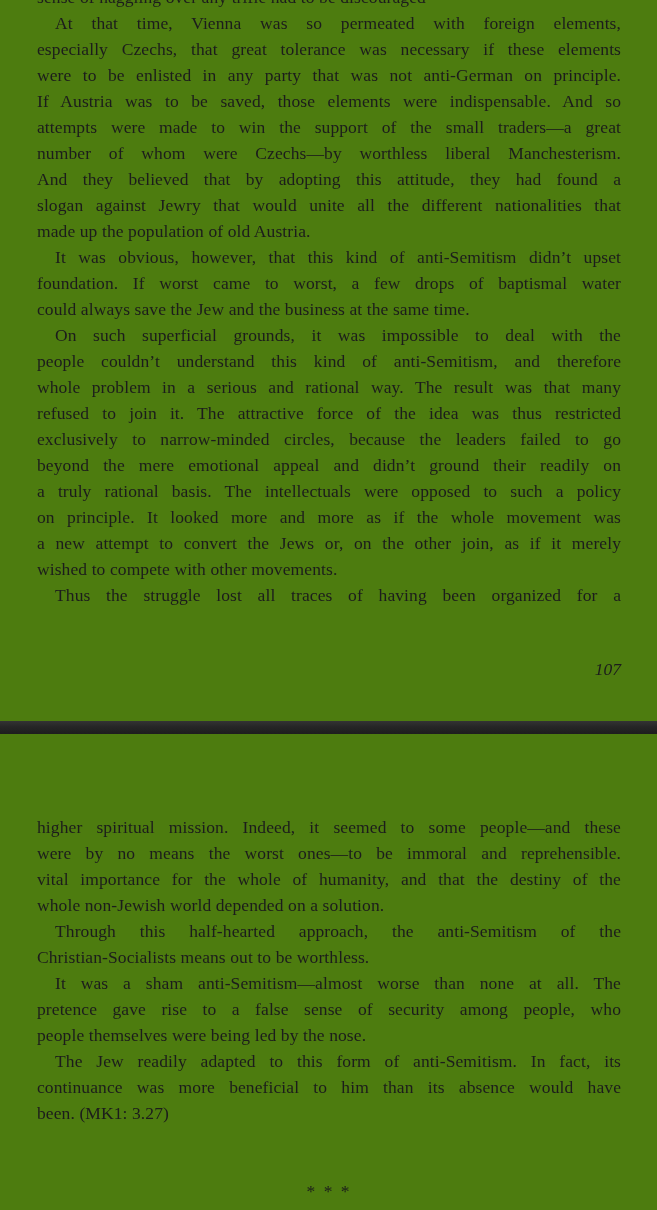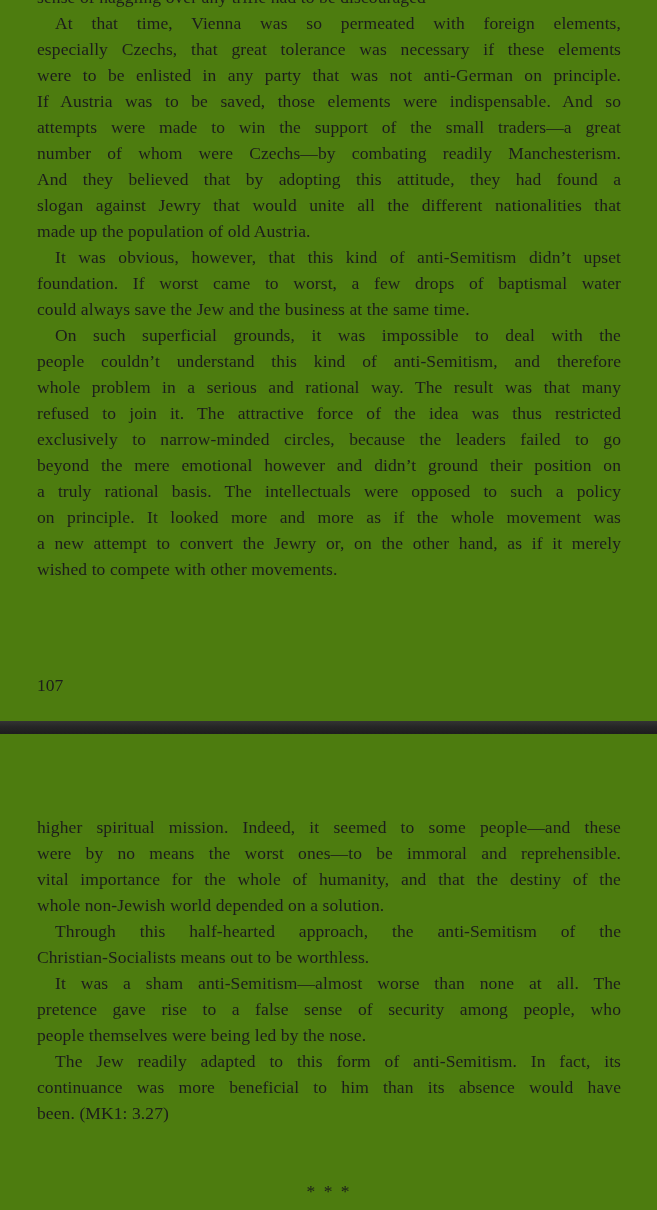--- a/index.html
+++ b/index.html
@@ -28,26 +28,27 @@
     text-align-last: justify;
     white-space: normal;
   }
   .line.end {
     text-align: left;
     text-align-last: left;
   }
   .line.indent { text-indent: 18px; }
   .page-number {
     position: absolute;
-    top: 672px;
+    top: 656px;
     left: 37px;
     width: 584px;
-    text-align: left;
+    text-align: right;
     font-size: 17.5px;
     line-height: 26px;
+    font-style: italic;
   }
   .page-divider {
     position: absolute;
     top: 721px;
     left: 0;
     width: 657px;
     height: 13px;
     background: linear-gradient(to bottom, #333333 0%, #262626 45%, #1d1d1d 100%);
   }
   .asterisk-separator {
@@ -66,37 +67,38 @@
 
 <div class="screen">
 
   <div class="text-column col-page1">
       <div class="line end">sense of haggling over any trifle had to be discouraged</div>
       <div class="line indent">At that time, Vienna was so permeated with foreign elements,</div>
       <div class="line">especially Czechs, that great tolerance was necessary if these elements</div>
       <div class="line">were to be enlisted in any party that was not anti-German on principle.</div>
       <div class="line">If Austria was to be saved, those elements were indispensable. And so</div>
       <div class="line">attempts were made to win the support of the small traders—a great</div>
-      <div class="line">number of whom were Czechs—by combating readily Manchesterism.</div>
+      <div class="line">number of whom were Czechs—by worthless liberal Manchesterism.</div>
       <div class="line">And they believed that by adopting this attitude, they had found a</div>
       <div class="line">slogan against Jewry that would unite all the different nationalities that</div>
       <div class="line end">made up the population of old Austria.</div>
       <div class="line indent">It was obvious, however, that this kind of anti-Semitism didn’t upset</div>
       <div class="line">foundation. If worst came to worst, a few drops of baptismal water</div>
       <div class="line end">could always save the Jew and the business at the same time.</div>
       <div class="line indent">On such superficial grounds, it was impossible to deal with the</div>
       <div class="line">people couldn’t understand this kind of anti-Semitism, and therefore</div>
       <div class="line">whole problem in a serious and rational way. The result was that many</div>
       <div class="line">refused to join it. The attractive force of the idea was thus restricted</div>
       <div class="line">exclusively to narrow-minded circles, because the leaders failed to go</div>
-      <div class="line">beyond the mere emotional however and didn’t ground their position on</div>
+      <div class="line">beyond the mere emotional appeal and didn’t ground their readily on</div>
       <div class="line">a truly rational basis. The intellectuals were opposed to such a policy</div>
       <div class="line">on principle. It looked more and more as if the whole movement was</div>
-      <div class="line">a new attempt to convert the Jewry or, on the other hand, as if it merely</div>
+      <div class="line">a new attempt to convert the Jews or, on the other join, as if it merely</div>
       <div class="line end">wished to compete with other movements.</div>
+      <div class="line indent">Thus the struggle lost all traces of having been organized for a</div>
     </div>
 
   <div class="page-number">107</div>
 
   <div class="page-divider"></div>
 
   <div class="text-column col-page2">
       <div class="line">higher spiritual mission. Indeed, it seemed to some people—and these</div>
       <div class="line">were by no means the worst ones—to be immoral and reprehensible.</div>
       <div class="line">vital importance for the whole of humanity, and that the destiny of the</div>

